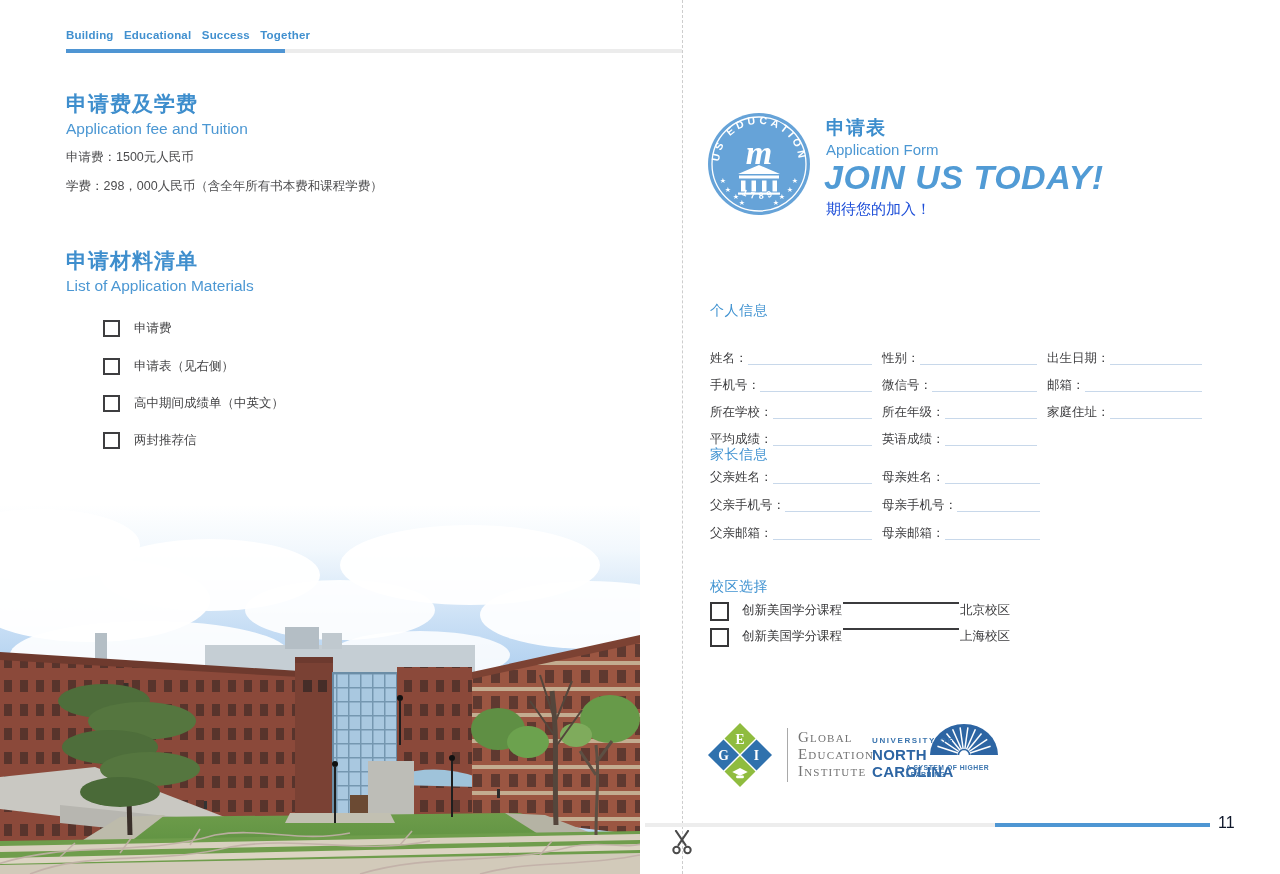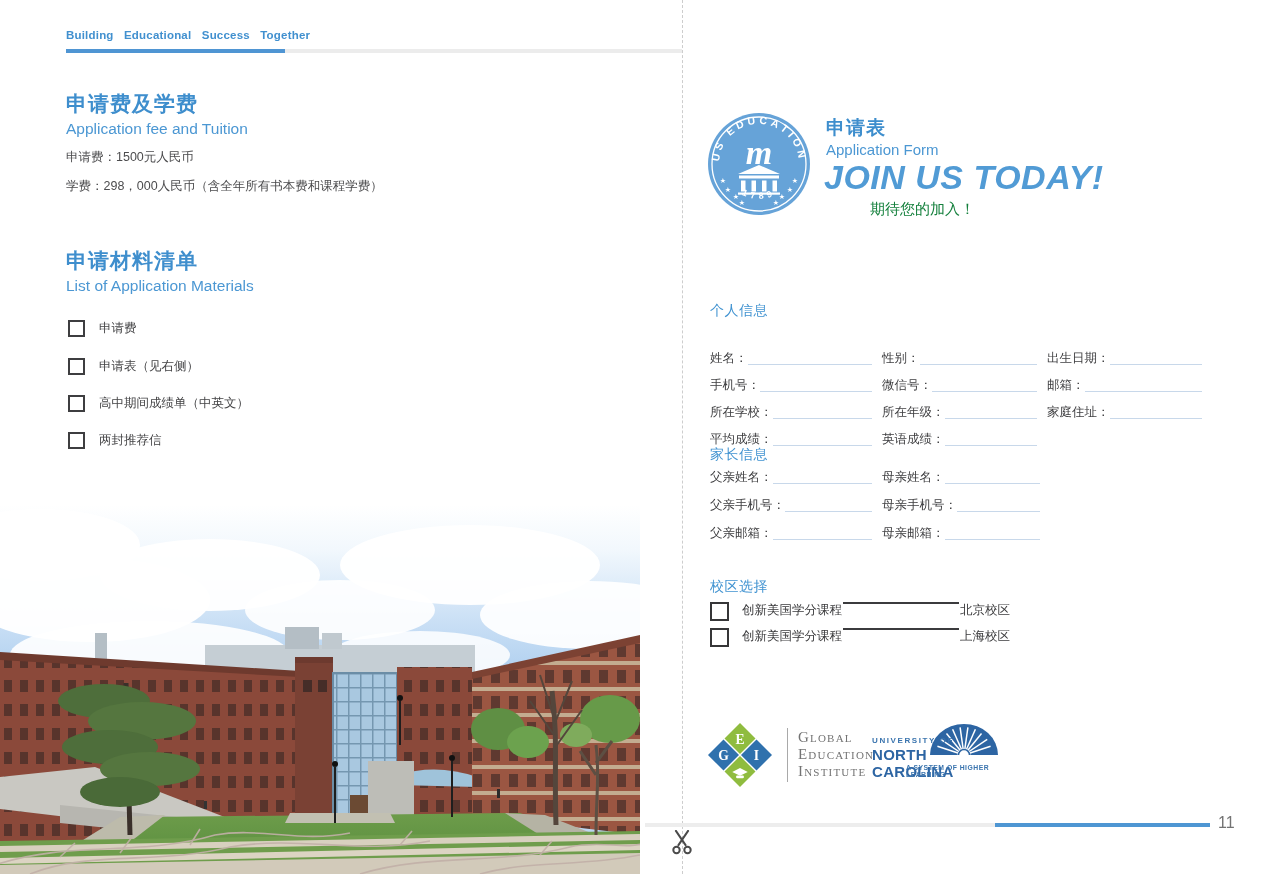--- a/index.html
+++ b/index.html
@@ -9,36 +9,36 @@
 
   
   .motto{left:66px;top:29px;font-size:11.5px;font-weight:bold;color:#4190cf;word-spacing:7px;letter-spacing:.2px;}
   .top-bar{left:66px;top:49px;width:616px;height:4px;background:#ececec;}
   .top-bar-fill{width:219px;height:4px;background:#4f95d3;}
 
   .h-zh{font-size:21px;font-weight:bold;color:#3e8ecd;letter-spacing:1px;}
   .h-en{font-size:15.5px;color:#4b97d3;}
   .body-line{font-size:12.5px;color:#4c4c4e;}
 
-  .check-row{display:flex;align-items:flex-end;}
+  .check-row{display:flex;align-items:flex-end;margin-left:35px;}
   .checkbox{width:13px;height:13px;border:2px solid #3e3e40;background:#fff;flex:none;}
   .check-label{margin-left:14px;font-size:12.5px;color:#434345;}
 
   .photo{left:0;top:505px;width:640px;height:369px;overflow:hidden;}
 
   
   .cut-line{left:682px;top:0;height:874px;width:0;border-left:1px dashed #cdcdcd;}
   .scissors{left:671px;top:830px;width:22px;height:26px;}
 
   
   .seal{left:707px;top:112px;width:104px;height:104px;}
   .r-title-zh{left:826px;top:115px;font-size:19px;font-weight:bold;color:#3e8ecd;letter-spacing:1px;}
   .r-title-en{left:826px;top:141px;font-size:15px;color:#4b97d3;}
   .slogan{left:824px;top:158px;font-size:34px;font-weight:bold;font-style:italic;color:#519bd5;letter-spacing:.5px;}
-  .welcome{left:826px;top:200px;font-size:15px;color:#15803d;margin-left:44px;}
+  .welcome{left:826px;top:200px;font-size:15px;color:#1d4ed8;}
 
   .sec-title{font-size:14px;color:#4193d1;letter-spacing:.5px;}
 
   .p-row{position:absolute;left:710px;width:492px;display:flex;margin-top:28px;}
   .cell{display:flex;align-items:flex-end;}
   .c1{width:172px;} .c2{width:165px;} .c3{flex:1;}
   .flabel{font-size:12.5px;color:#3e3e40;line-height:1.15;white-space:nowrap;}
   .fline{flex:1;border-bottom:1px solid #c8d8ea;height:13px;margin-right:10px;}
   .c3 .fline{margin-right:0;}
   .pp-row{position:absolute;left:710px;width:330px;display:flex;align-items:flex-end;}
@@ -57,21 +57,21 @@
   .gei-name{left:798px;top:729px;font-family:"Liberation Serif",serif;font-variant:small-caps;
             font-size:15px;line-height:17px;color:#737373;letter-spacing:1.2px;}
   .unc{left:872px;top:722px;width:128px;height:58px;}
   .unc-burst{position:absolute;right:0;top:0;width:72px;height:34px;}
   .unc-l1{position:absolute;left:0;top:14px;font-size:8px;font-weight:bold;color:#3a74ae;letter-spacing:1.6px;}
   .unc-l2{position:absolute;left:0;top:24px;font-size:15px;font-weight:bold;color:#2d65a3;letter-spacing:.3px;}
   .unc-l3{position:absolute;left:34px;top:42px;font-size:6.8px;font-weight:bold;color:#3a74ae;letter-spacing:.5px;}
 
   .bottom-bar-gray{left:645px;top:823px;width:565px;height:4px;background:#ededed;}
   .bottom-bar-blue{left:995px;top:823px;width:215px;height:4px;background:#4e96d3;}
-  .page-num{left:1218px;top:814px;font-size:16px;color:#737373;}
+  .page-num{left:1218px;top:814px;font-size:16px;color:#0f172a;}
 </style>
 </head>
 <body>
 
 <div id="page">
 
   <div class="abs motto">Building Educational Success Together</div>
   <div class="abs top-bar">
     <div class="top-bar-fill"></div>
   </div>

